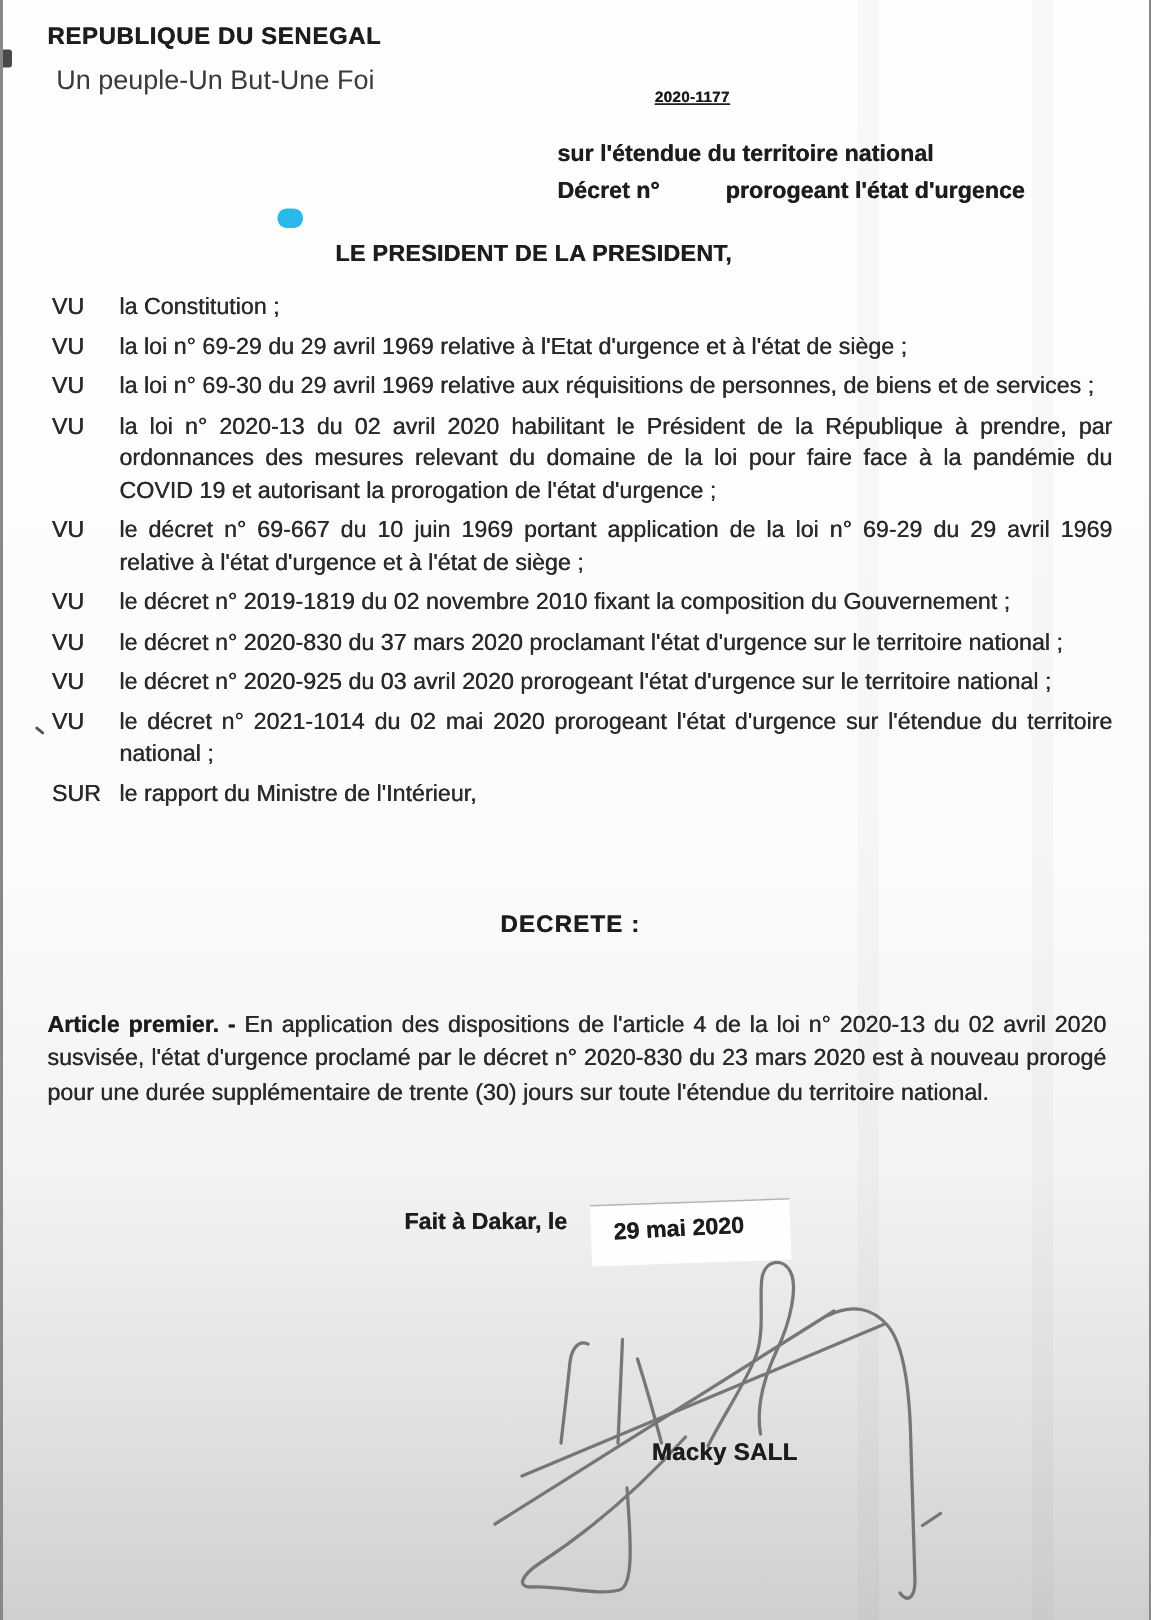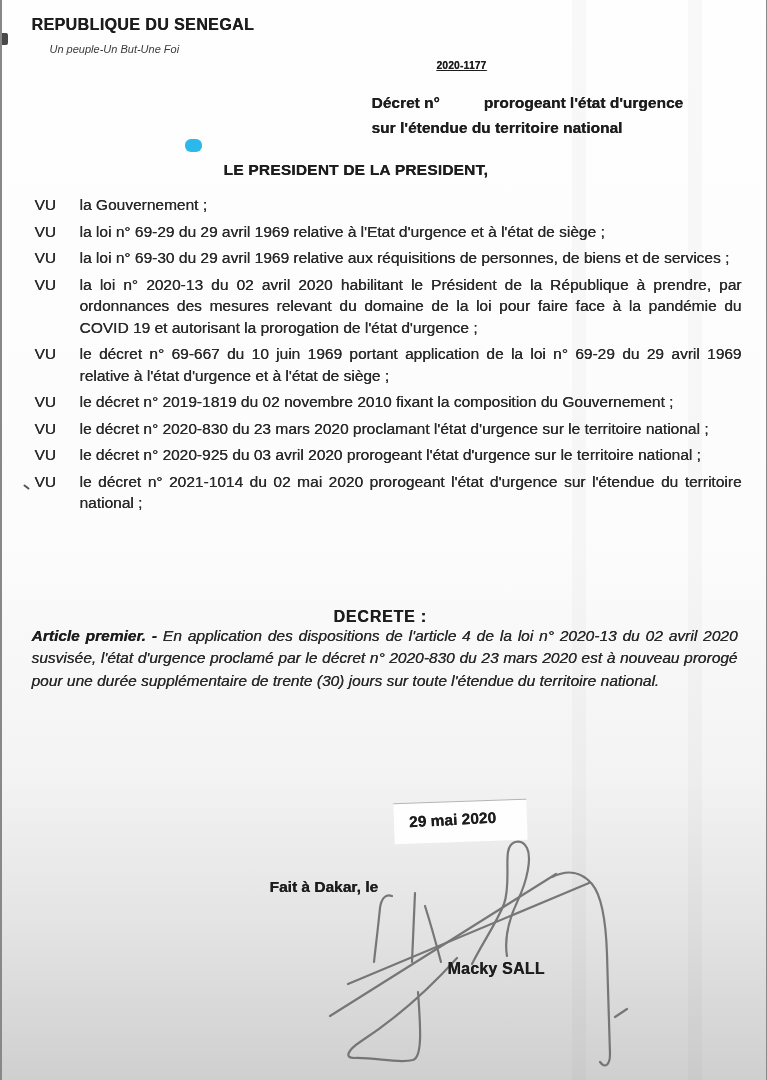--- a/index.html
+++ b/index.html
@@ -16,75 +16,75 @@
   .scan-band{position:absolute;top:0;bottom:0;width:14px;background:rgba(0,0,0,0.025);}
   .band-a{left:570;left:570px;}
   .band-b{left:686px;}
   .speck{position:absolute;left:-2px;top:33px;width:8px;height:12px;background:#1c1c1c;border-radius:2px;opacity:.8;}
   .stray-tick{position:absolute;left:21px;top:486px;width:7px;height:2px;background:#555;transform:rotate(38deg);border-radius:1px;}
 
   .txt{text-shadow:0.25px 0 0 currentColor;}
   .b{font-weight:bold;color:#1d1d1d;}
 
   .republic{position:absolute;left:30px;top:16px;font-size:16px;letter-spacing:.4px;}
-  .motto{position:absolute;left:48px;top:43px;font-size:11px;font-style:italic;color:#3a3a3a;}
+  .motto{position:absolute;left:36px;top:43px;font-size:18px;color:#3a3a3a;}
 
   .decree-number{position:absolute;left:435px;top:60px;font-size:10px;letter-spacing:.3px;text-decoration:underline;}
   .decree-title{position:absolute;left:370px;top:90px;font-size:15.5px;line-height:25px;}
   .decree-title .gap{display:inline-block;width:44px;}
 
   .marker-dot{position:absolute;left:183px;top:139px;width:17px;height:13px;border-radius:6px;}
 
   .president-line{position:absolute;left:222px;top:161px;font-size:15.5px;letter-spacing:.2px;}
 
   .visas{position:absolute;left:33px;top:194px;width:707px;font-size:15.5px;line-height:21.5px;}
   .visa-row{display:flex;margin-bottom:5px;}
   .visa-label{flex:0 0 45px;}
   .visa-text{flex:1;text-align:justify;}
 
   .decrete-heading{position:absolute;left:332px;top:608px;font-size:16px;letter-spacing:.8px;}
 
-  .articles{position:absolute;left:30px;top:625px;width:706px;font-size:15.5px;line-height:22.4px;font-style:italic;}
+  .articles{position:absolute;left:30px;top:673px;width:706px;font-size:15.5px;line-height:22.4px;}
   .article{margin:0 0 13px 0;text-align:justify;}
 
   .date-patch{position:absolute;left:392px;top:801px;width:133px;height:40px;background:rgba(255,255,255,.92);
     border-top:1px solid rgba(90,90,90,.45);transform:rotate(-2deg);}
   .sign-date{position:absolute;left:407px;top:811px;font-size:15.5px;transform:rotate(-3deg);}
-  .sign-place{position:absolute;left:268px;top:878px;font-size:15.5px;}
+  .sign-place{position:absolute;left:268px;top:806px;font-size:15.5px;}
   .signature-svg{position:absolute;left:318px;top:836px;}
-  .signatory{position:absolute;left:433px;top:960px;font-size:16px;letter-spacing:.2px;margin-left:13px;}
+  .signatory{position:absolute;left:433px;top:960px;font-size:16px;letter-spacing:.2px;}
 </style>
 </head>
 <body>
 
 <div class="page" style="color: rgb(42, 42, 42);">
 
   <div class="scan-band band-a"></div>
   <div class="scan-band band-b"></div>
   <div class="speck"></div>
   <div class="stray-tick"></div>
 
   <div class="republic txt b">REPUBLIQUE DU SENEGAL</div>
   <div class="motto">Un peuple-Un But-Une Foi</div>
 
   <div class="decree-number txt b">2020-1177</div>
 
   <div class="decree-title txt b">
+    <div>sur l'étendue du territoire national</div>
     <div><span>Décret n°</span><span class="gap"></span><span>prorogeant l'état d'urgence</span></div>
-    <div>sur l'étendue du territoire national</div>
   </div>
 
   <div class="marker-dot" style="background: rgb(43, 184, 234);"></div>
 
   <div class="president-line txt b">LE PRESIDENT DE LA PRESIDENT,</div>
 
   <div class="visas txt">
     <div class="visa-row">
         <span class="visa-label">VU</span>
-        <span class="visa-text">la Gouvernement ;</span>
+        <span class="visa-text">la Constitution ;</span>
       </div>
     <div class="visa-row">
         <span class="visa-label">VU</span>
         <span class="visa-text">la loi n° 69-29 du 29 avril 1969 relative à l'Etat d'urgence et à l'état de siège ;</span>
       </div>
     <div class="visa-row">
         <span class="visa-label">VU</span>
         <span class="visa-text">la loi n° 69-30 du 29 avril 1969 relative aux réquisitions de personnes, de biens et de services ;</span>
       </div>
     <div class="visa-row">
@@ -94,29 +94,33 @@
     <div class="visa-row">
         <span class="visa-label">VU</span>
         <span class="visa-text">le décret n° 69-667 du 10 juin 1969 portant application de la loi n° 69-29 du 29 avril 1969 relative à l'état d'urgence et à l'état de siège ;</span>
       </div>
     <div class="visa-row">
         <span class="visa-label">VU</span>
         <span class="visa-text">le décret n° 2019-1819 du 02 novembre 2010 fixant la composition du Gouvernement ;</span>
       </div>
     <div class="visa-row">
         <span class="visa-label">VU</span>
-        <span class="visa-text">le décret n° 2020-830 du 23 mars 2020 proclamant l'état d'urgence sur le territoire national ;</span>
+        <span class="visa-text">le décret n° 2020-830 du 37 mars 2020 proclamant l'état d'urgence sur le territoire national ;</span>
       </div>
     <div class="visa-row">
         <span class="visa-label">VU</span>
         <span class="visa-text">le décret n° 2020-925 du 03 avril 2020 prorogeant l'état d'urgence sur le territoire national ;</span>
       </div>
     <div class="visa-row">
         <span class="visa-label">VU</span>
         <span class="visa-text">le décret n° 2021-1014 du 02 mai 2020 prorogeant l'état d'urgence sur l'étendue du territoire national ;</span>
+      </div>
+    <div class="visa-row">
+        <span class="visa-label">SUR</span>
+        <span class="visa-text">le rapport du Ministre de l'Intérieur,</span>
       </div>
   </div>
 
   <div class="decrete-heading txt b">DECRETE :</div>
 
   <div class="articles">
     <p class="article txt"><span class="b">Article premier. -</span> <span>En application des dispositions de l'article 4 de la loi n° 2020-13 du 02 avril 2020 susvisée, l'état d'urgence proclamé par le décret n° 2020-830 du 23 mars 2020 est à nouveau prorogé pour une durée supplémentaire de trente (30) jours sur toute l'étendue du territoire national.</span></p>
   </div>
 
   <div class="date-patch"></div>

